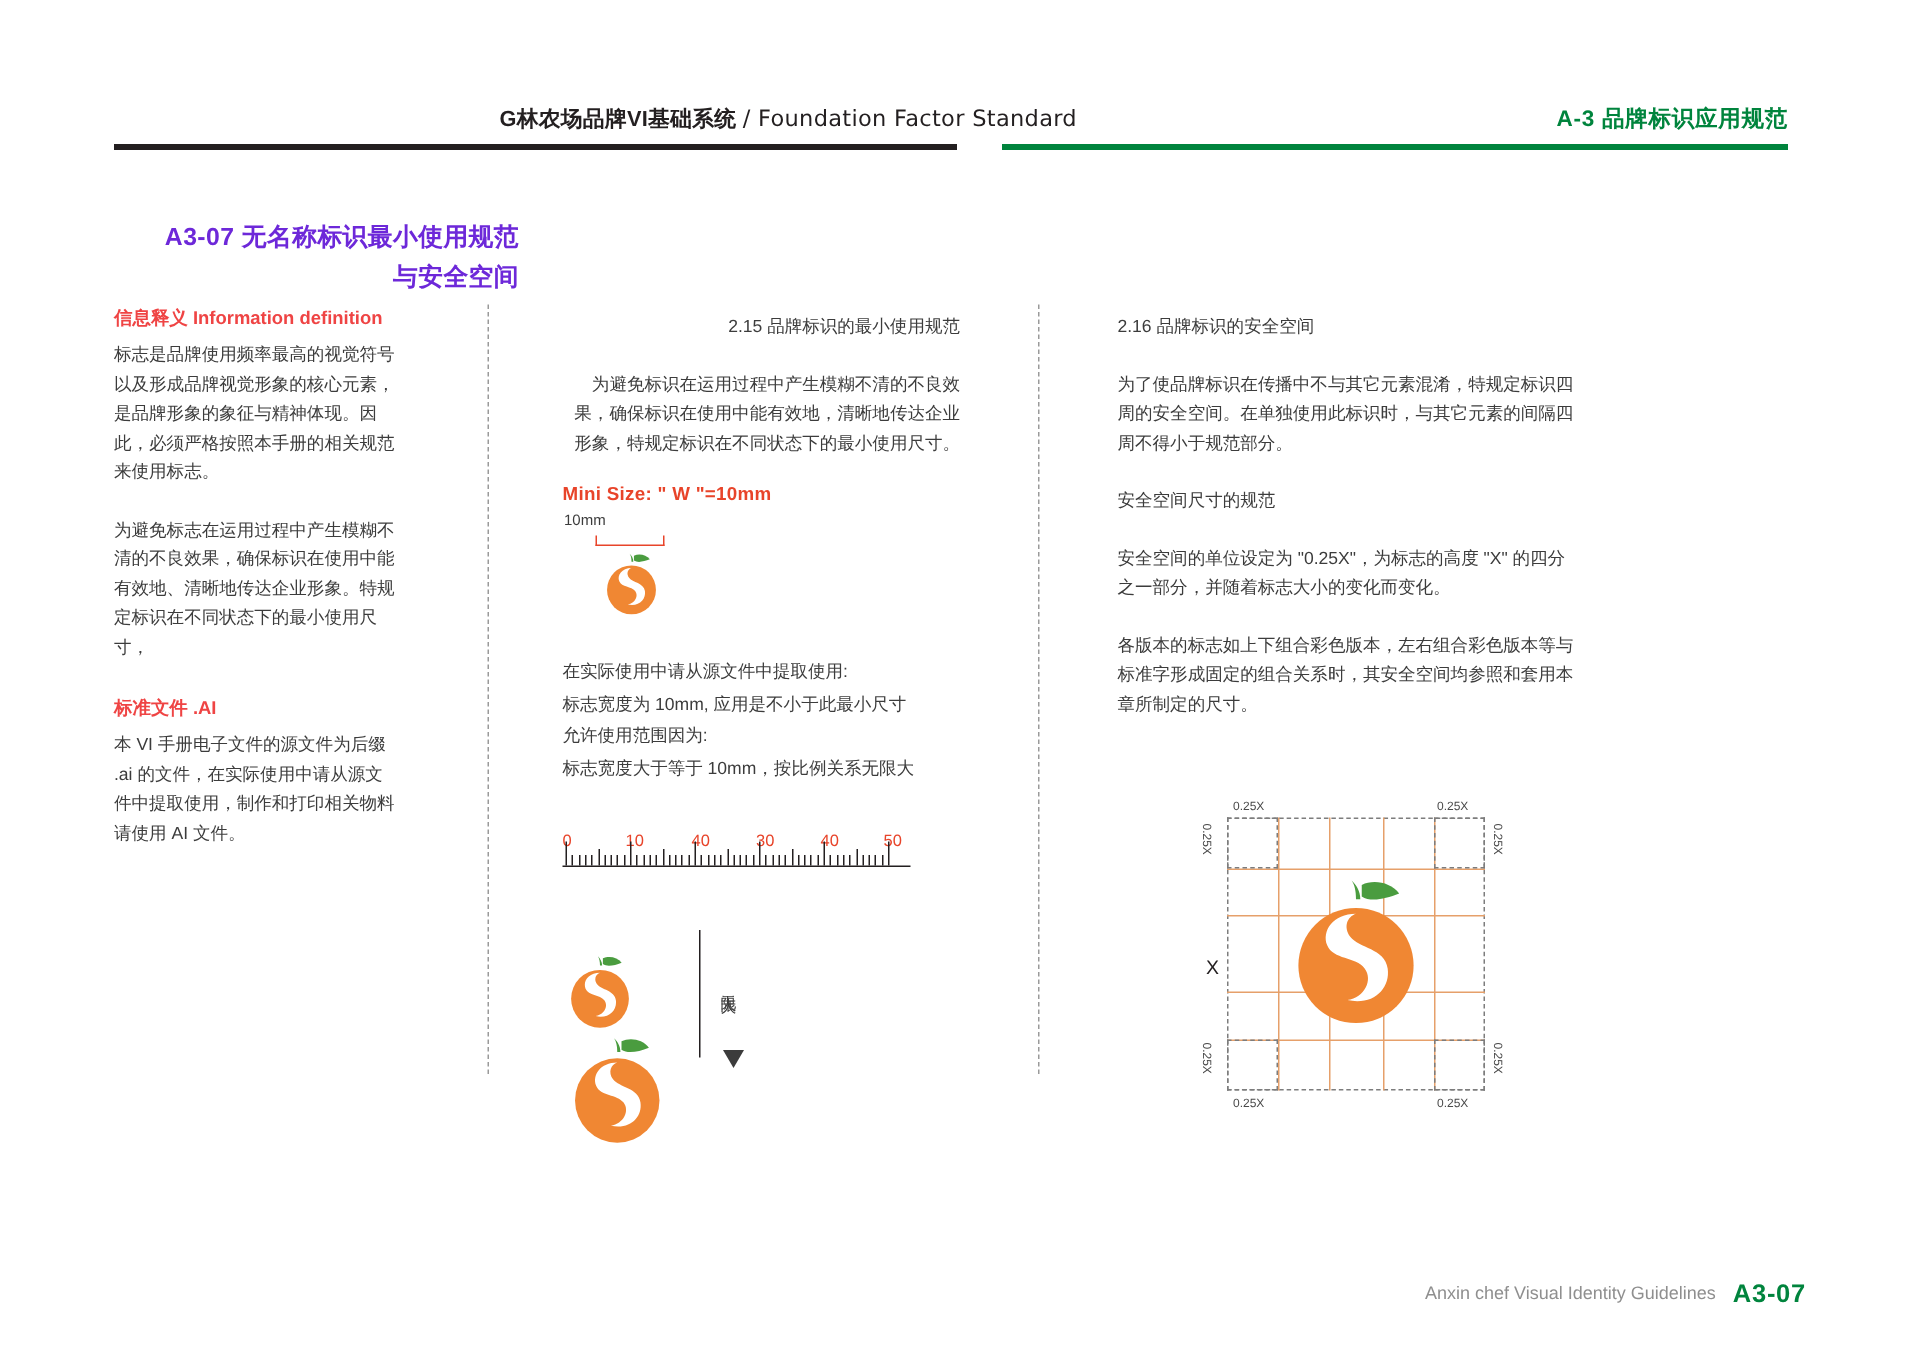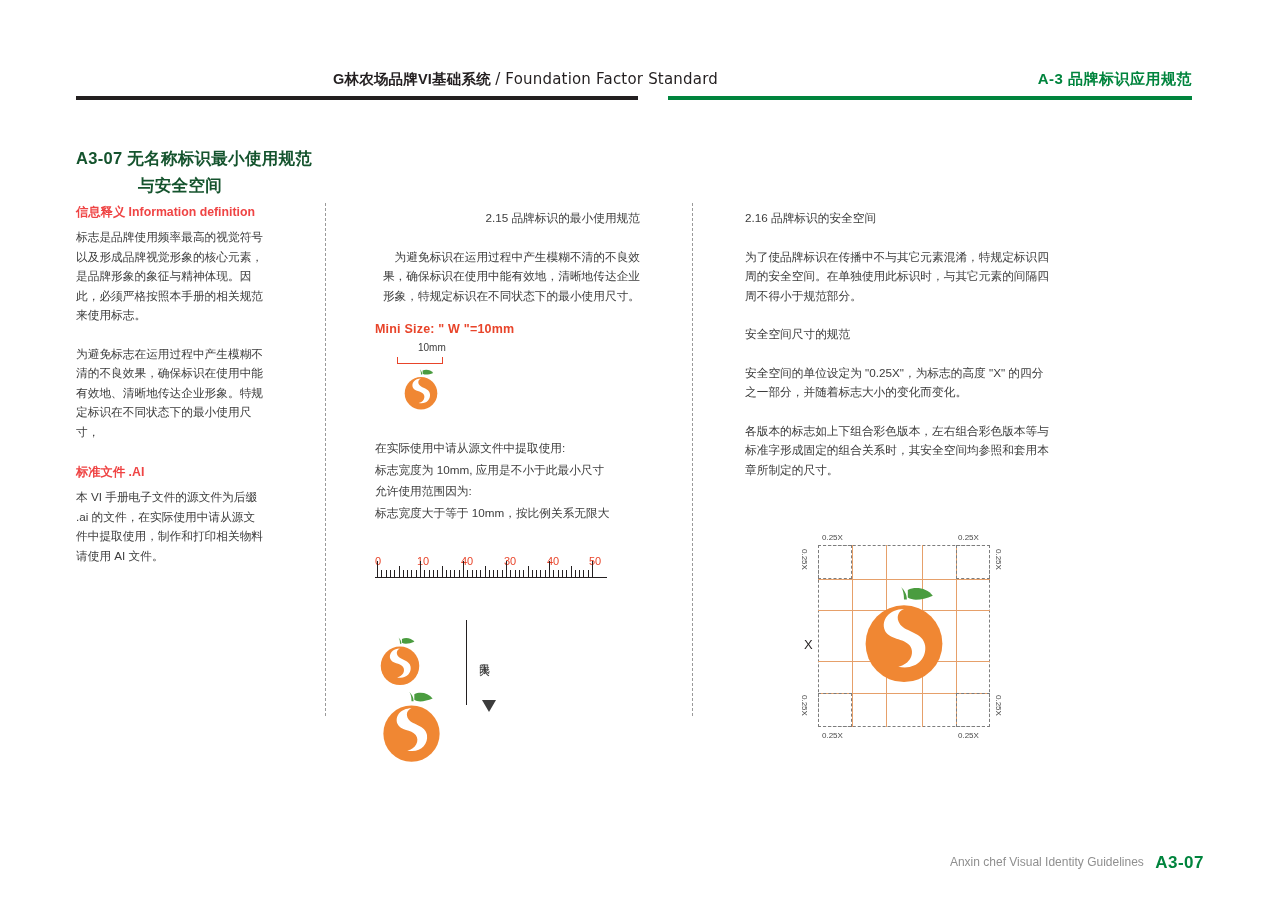--- a/index.html
+++ b/index.html
@@ -71,25 +71,26 @@
     font-size: 15px;
     letter-spacing: .5px;
   }
 
   
   .title-block {
     position: absolute;
     left: 76px;
     top: 145px;
     width: 270px;
-    color: #14532d;
+    color: #6d28d9;
     font-weight: bold;
     font-size: 16.5px;
     line-height: 27px;
     letter-spacing: .3px;
+    text-align: right;
   }
   .title-line2 {
     padding-left: 62px;
   }
 
   .left-col {
     position: absolute;
     left: 76px;
     top: 203px;
     width: 190px;
@@ -139,21 +140,21 @@
     left: 375px;
     top: 322px;
     font-size: 12.5px;
     font-weight: bold;
     color: #e8442a;
     letter-spacing: .2px;
   }
 
   .mm-label {
     position: absolute;
-    left: 418px;
+    left: 376px;
     top: 342px;
     font-size: 10px;
     color: #3c3c3c;
   }
   .mm-bracket {
     position: absolute;
     left: 397px;
     top: 357px;
     width: 46px;
     height: 7px;

